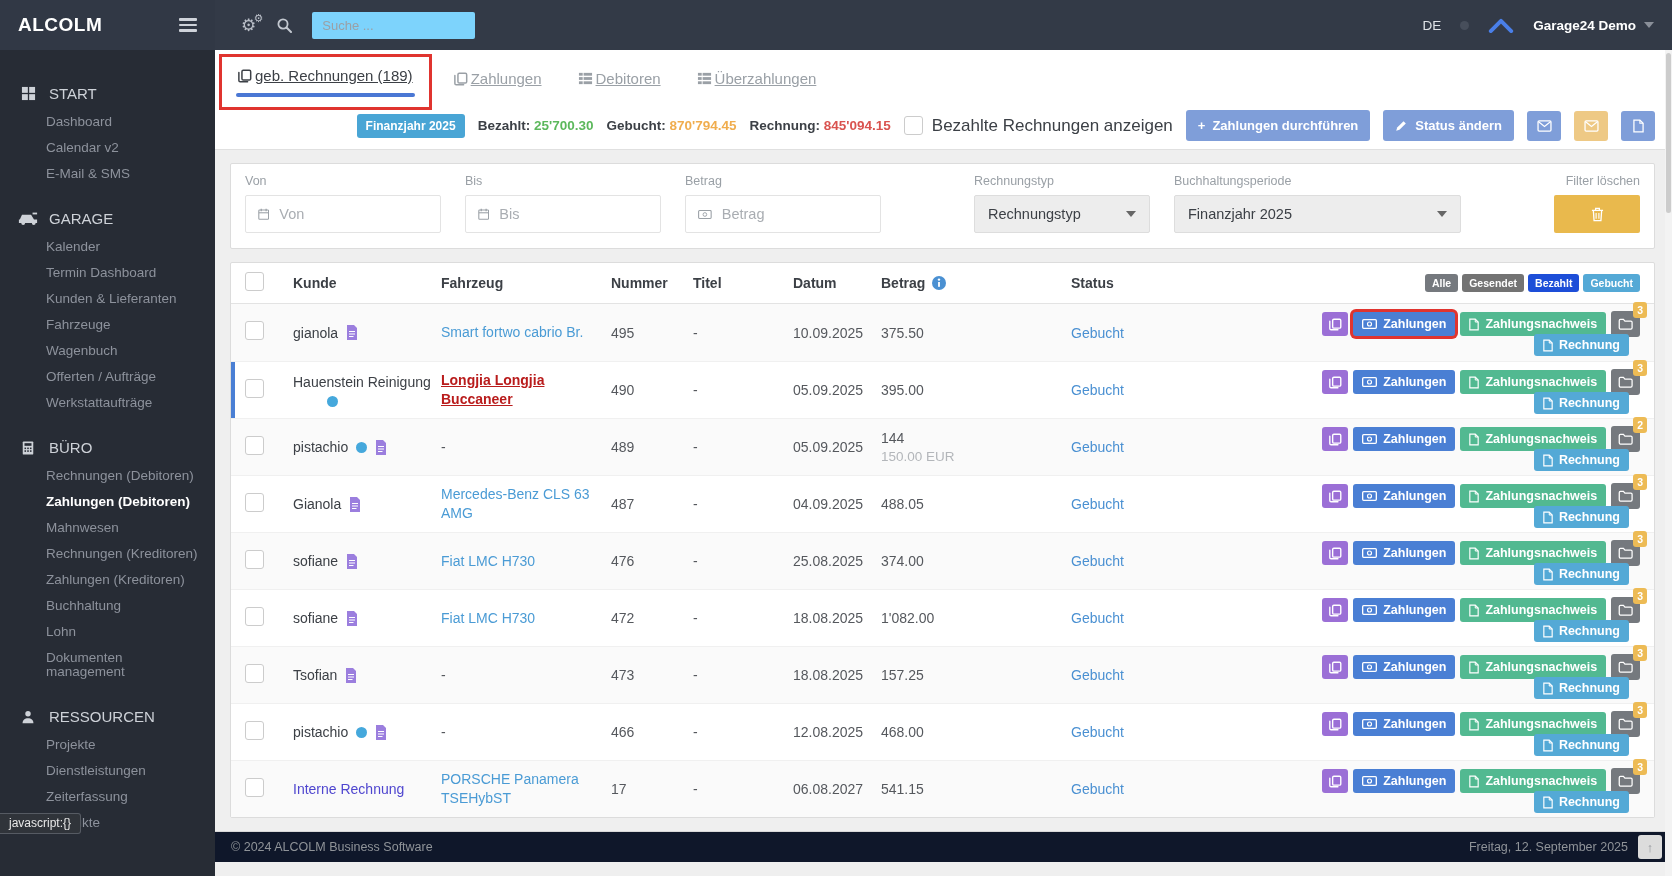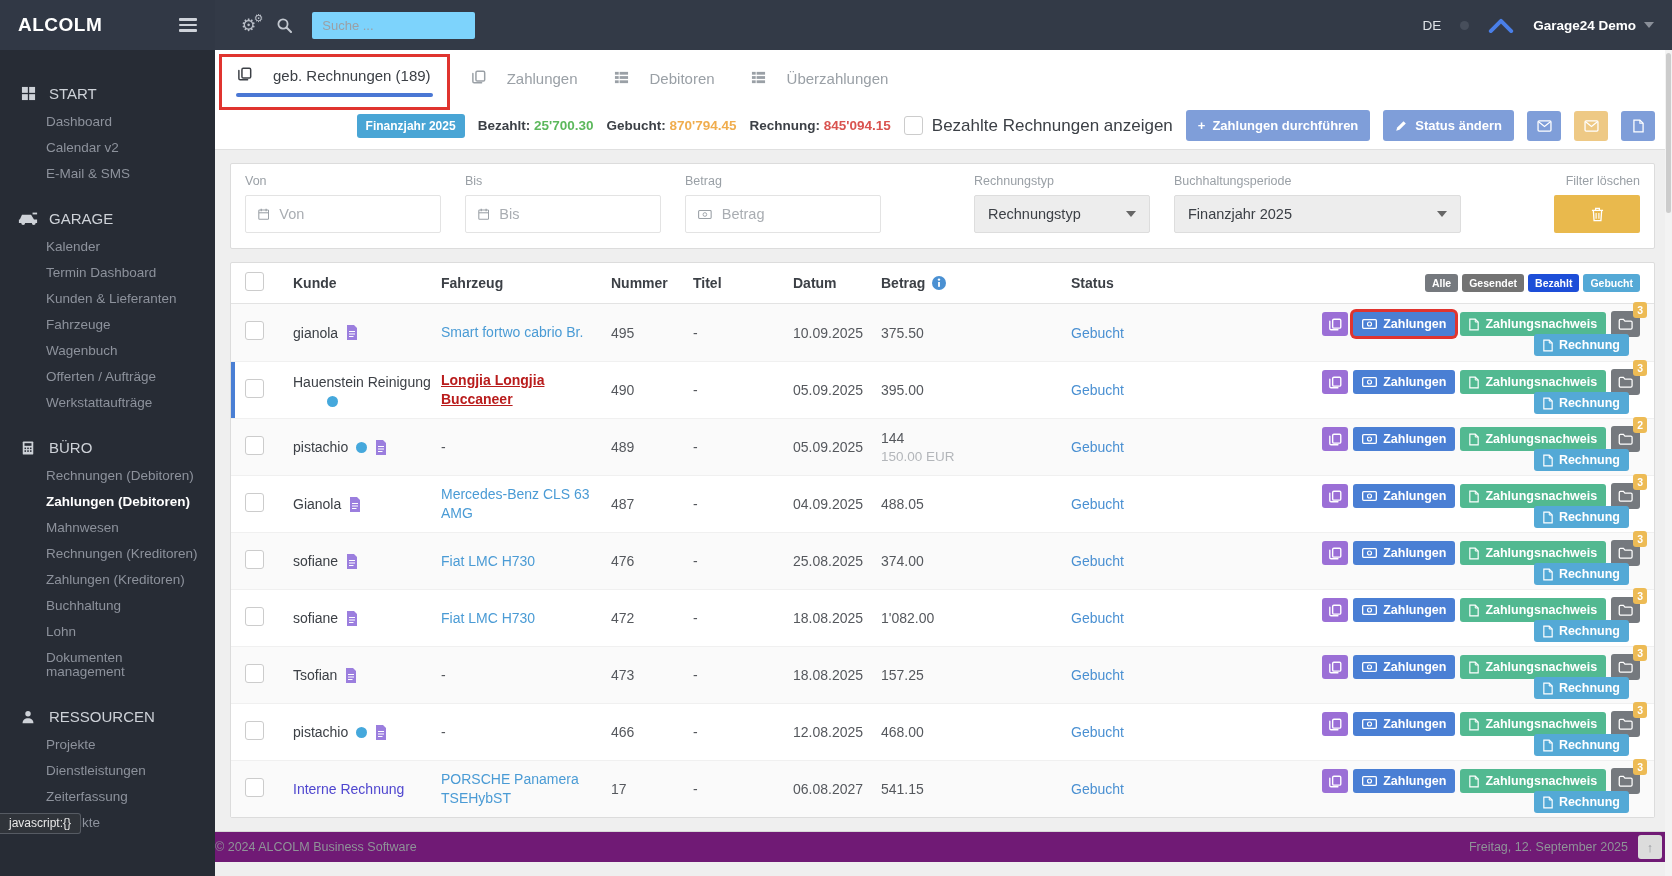--- a/index.html
+++ b/index.html
@@ -32,21 +32,21 @@
   .search-box input::placeholder { color:#9aa0a6; }
   .topbar-right { margin-left:auto; display:flex; align-items:center; gap:19px; }
   .lang { color:#dfe2e6; font-size:13.5px; cursor:pointer; }
   .notif-dot { width:9px; height:9px; border-radius:50%; background:#474e5b; cursor:pointer; }
   .brand-chevron { display:flex; cursor:pointer; }
   .account { display:flex; align-items:center; gap:8px; color:#fff; font-weight:bold; font-size:13.5px; cursor:pointer; }
 
   
   .band { background:#fff; padding:4px 17px 8px 4px; border-bottom:1px solid #e0e0e0; flex:0 0 auto; }
   .tabs-row { display:flex; align-items:flex-start; }
-  .tab { display:flex; gap:21px; padding:16px 18px 12px; font-size:15px; color:#9aa0a6; cursor:pointer; white-space:nowrap; }
+  .tab { display:flex; align-items:center; gap:3px; padding:16px 18px 12px; font-size:15px; color:#9aa0a6; cursor:pointer; white-space:nowrap;text-decoration:underline; }
   .tab-annotation { border:3px solid #e0342f; margin-right:4px; }
   .tab-annotation .tab { color:#3c4046; padding:10px 16px 0; }
   .tab-underline { height:4px; background:#4a77d4; border-radius:2px; margin:9px 14px 10px; }
   .summary-row { display:flex; align-items:center; justify-content:flex-end; gap:13px; margin-top:0; padding-right:0; }
   .badge-period { background:#49a5d5; color:#fff; font-size:12px; font-weight:bold; padding:5px 9px; border-radius:3px; white-space:nowrap; }
   .stat { font-size:13.5px; font-weight:bold; color:#3c4046; white-space:nowrap; }
   .stat .v-green { color:#5cb85c; } .stat .v-orange { color:#f0ad4e; } .stat .v-red { color:#d9534f; }
   .chk { display:inline-block; width:19px; height:19px; border:1px solid #ccc; border-radius:3px; background:#fff; cursor:pointer; flex:0 0 auto; }
   .chk-group { display:flex; align-items:center; gap:9px; }
   .chk-label { font-size:17px; color:#3c4046; white-space:nowrap; }
@@ -97,21 +97,21 @@
   .btn-copy { width:30px; height:24px; background:#9b6fd6; justify-content:center; }
   .btn-zahl { height:24px; background:#4a7fd4; padding:0 9px; }
   .btn-zahl.annotated { box-shadow:0 0 0 3px #e0342f; }
   .btn-nachweis { height:24px; background:#52b991; padding:0 9px; }
   .btn-folder { width:33px; height:26px; background:#75797e; justify-content:center; position:relative; }
   .files-badge { position:absolute; top:-9px; right:-7px; background:#edbb55; color:#fff; font-size:10.5px; font-weight:bold; padding:2px 4px; border-radius:3px; min-width:7px; }
   .act-row2 { display:flex; justify-content:flex-end; margin-top:-3px; padding-right:11px; position:relative; z-index:2; }
   .btn-rechnung { height:22px; background:#54a9d6; padding:0 9px; }
 
   
-  .footer { height:31px; background:#701a75; border-top:1px solid #d8d8d8; display:flex; align-items:center; justify-content:space-between; padding:0 10px 0 0; margin-top:13px; color:#8f9398; font-size:12.5px; }
+  .footer { height:31px; background:#0f172a; border-top:1px solid #d8d8d8; display:flex; align-items:center; justify-content:space-between; padding:0 10px 0 16px; margin-top:13px; color:#8f9398; font-size:12.5px; }
   .footer-right { display:flex; align-items:center; gap:10px; }
   .btn-up { width:24px; height:24px; background:#dcdcdc; border-radius:3px; color:#8f9398; display:flex; align-items:center; justify-content:center; font-size:13px; }
   .scrollbar { position:absolute; right:0; top:50px; bottom:0; width:7px; background:#f3f3f3; }
   .scrollbar .thumb { margin:3px 1px 0; height:160px; background:#ccc; border-radius:3px; }
 </style>
 </head>
 <body>
 
 <aside class="sidebar">
   <div class="logo-row">

